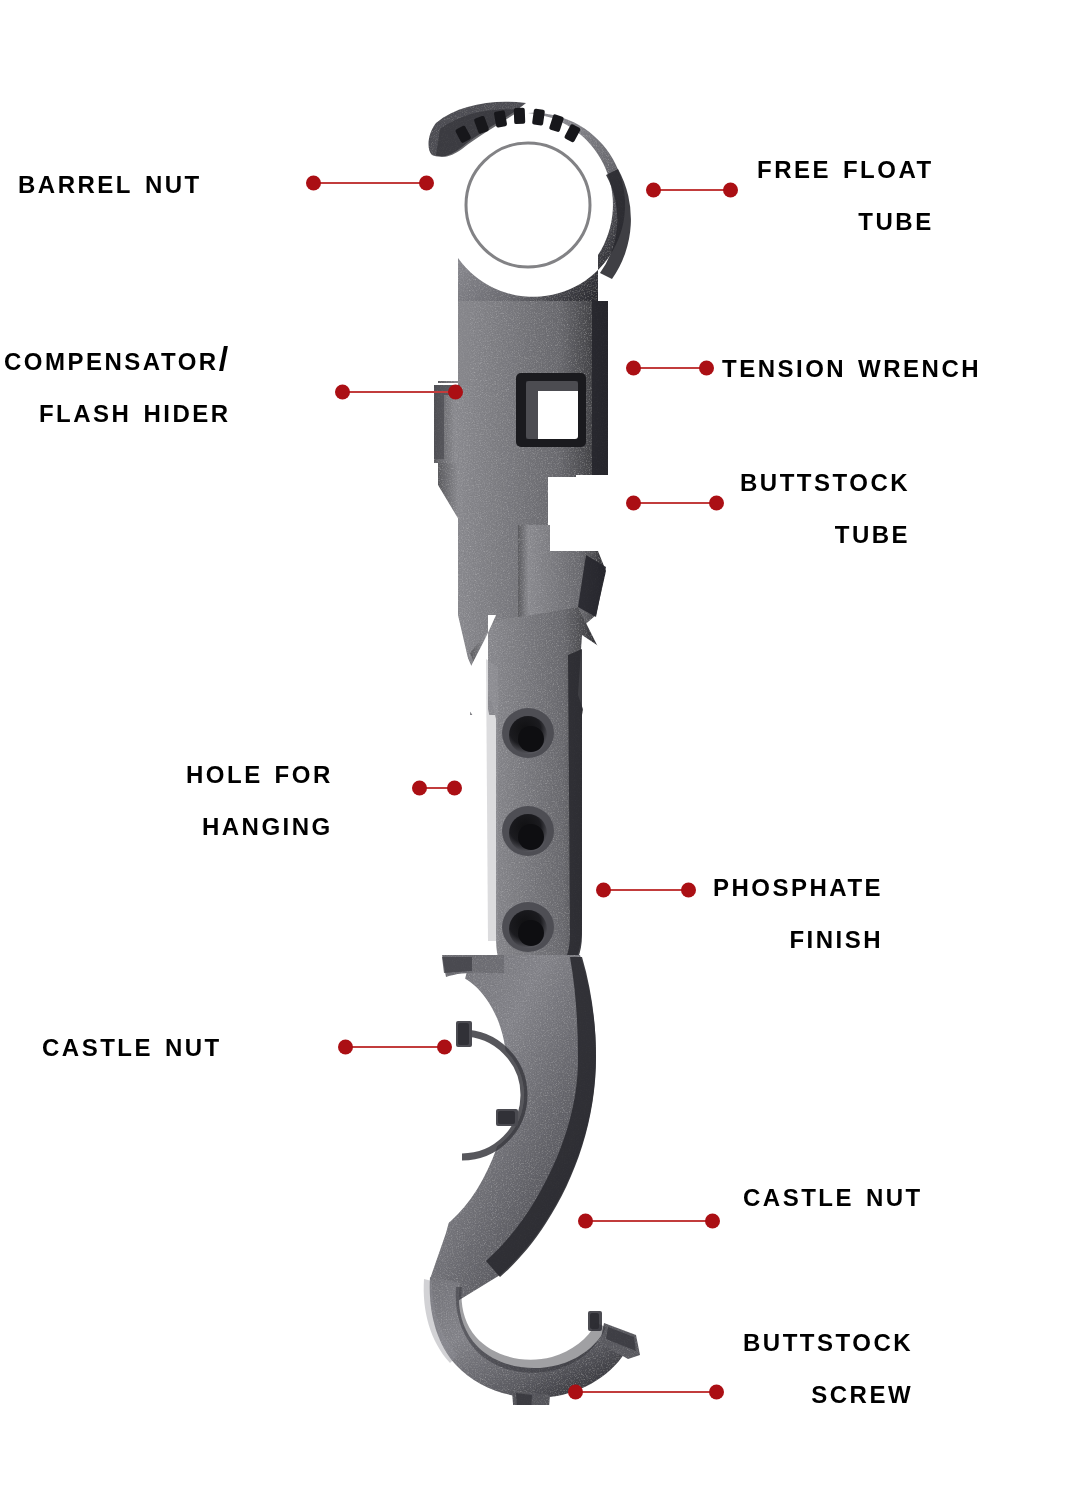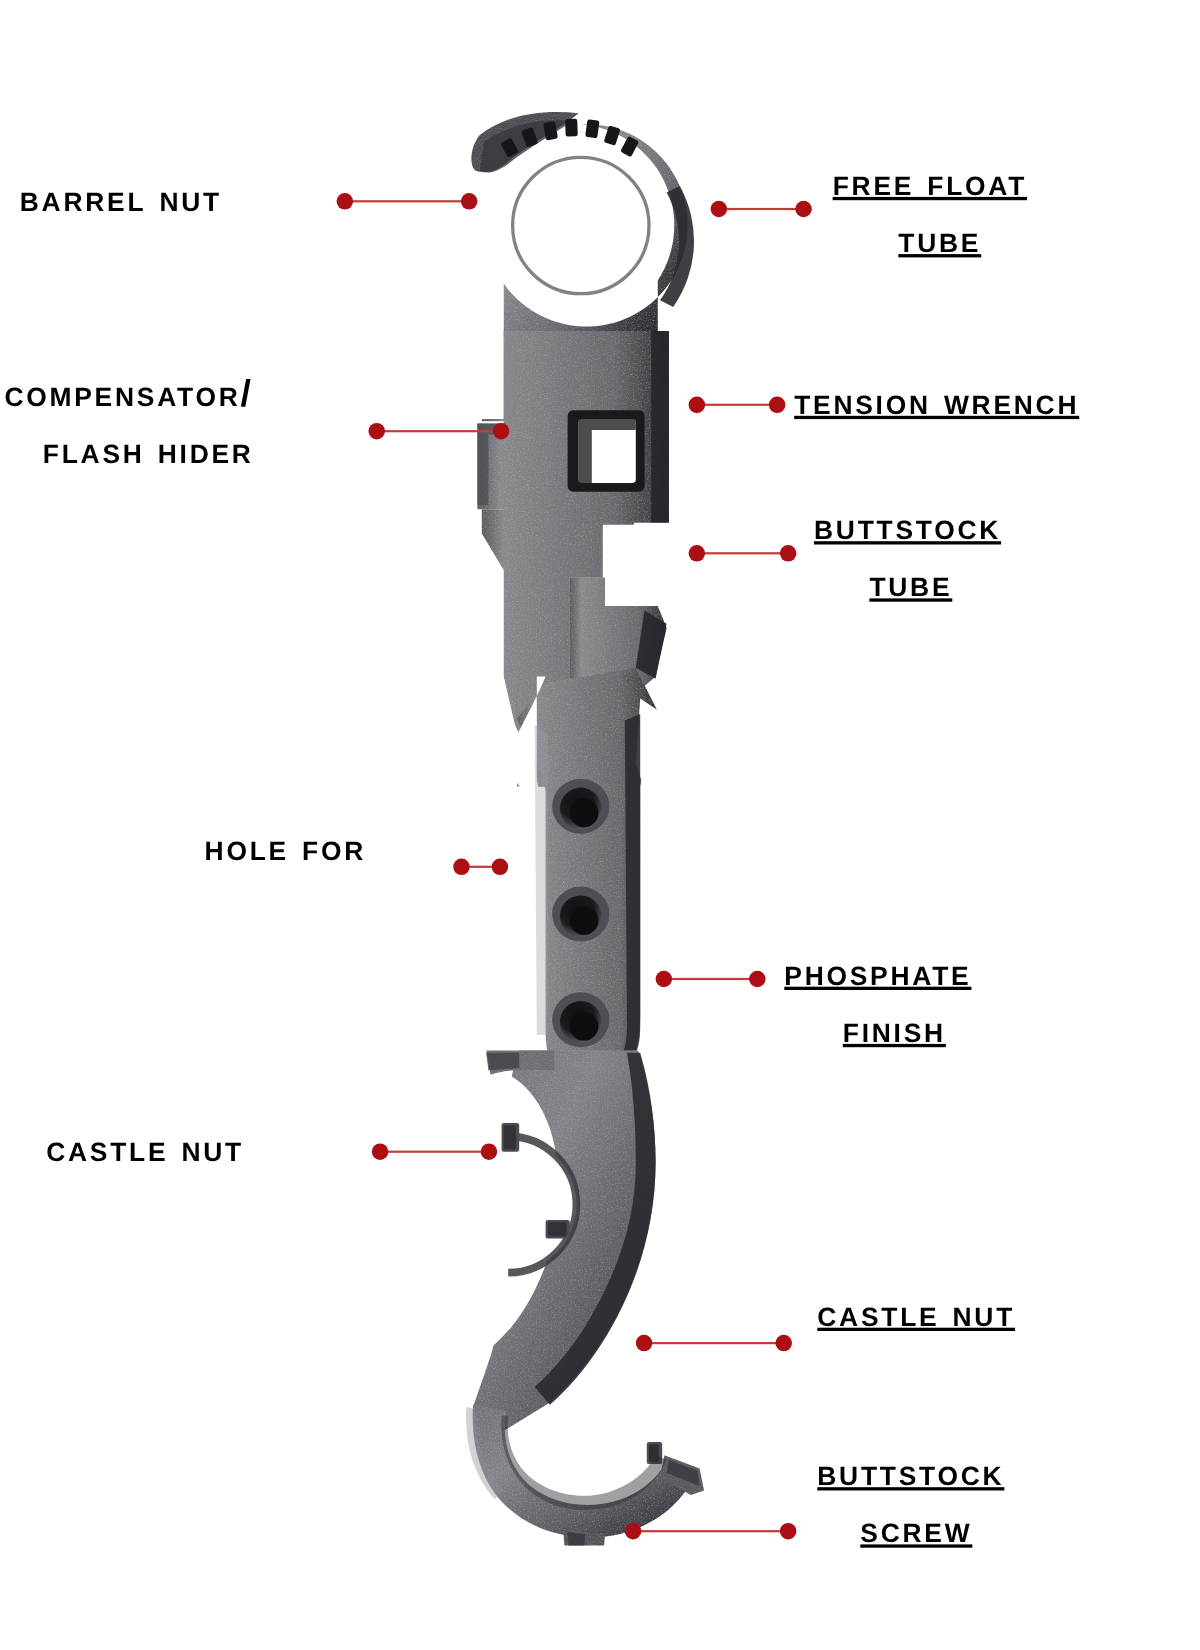--- a/index.html
+++ b/index.html
@@ -24,21 +24,21 @@
     color: #000000;
     font-family: "Liberation Sans", sans-serif;
     font-weight: bold;
     font-size: 34px;
     line-height: 52px;
     letter-spacing: 2.5px;
     font-variant: small-caps;
     text-transform: lowercase;
     white-space: nowrap;
   }
-  .label.right { text-align: center; text-decoration: underline; }
+  .label.right { text-align: right; }
   .label.left  { text-align: right; }
   .label .ln { display: block; }
 
   
   .leader { position: absolute; }
   .leader .bar {
     position: absolute;
     left: 0; top: 50%;
     height: 2px;
     width: 100%;
@@ -399,20 +399,21 @@
     <span class="ln">Tension Wrench</span>
   </div>
 
   <div class="label right" style="left:740px; top:453px;">
     <span class="ln">Buttstock</span>
     <span class="ln" style="margin-left:6px;">Tube</span>
   </div>
 
   <div class="label left" style="left:186px; top:745px;">
     <span class="ln">Hole for</span>
+    <span class="ln">hanging</span>
   </div>
 
   <div class="label right" style="left:713px; top:858px;">
     <span class="ln">Phosphate</span>
     <span class="ln" style="margin-left:30px;">finish</span>
   </div>
 
   <div class="label left" style="left:42px; top:1018px;">
     <span class="ln">Castle Nut</span>
   </div>

